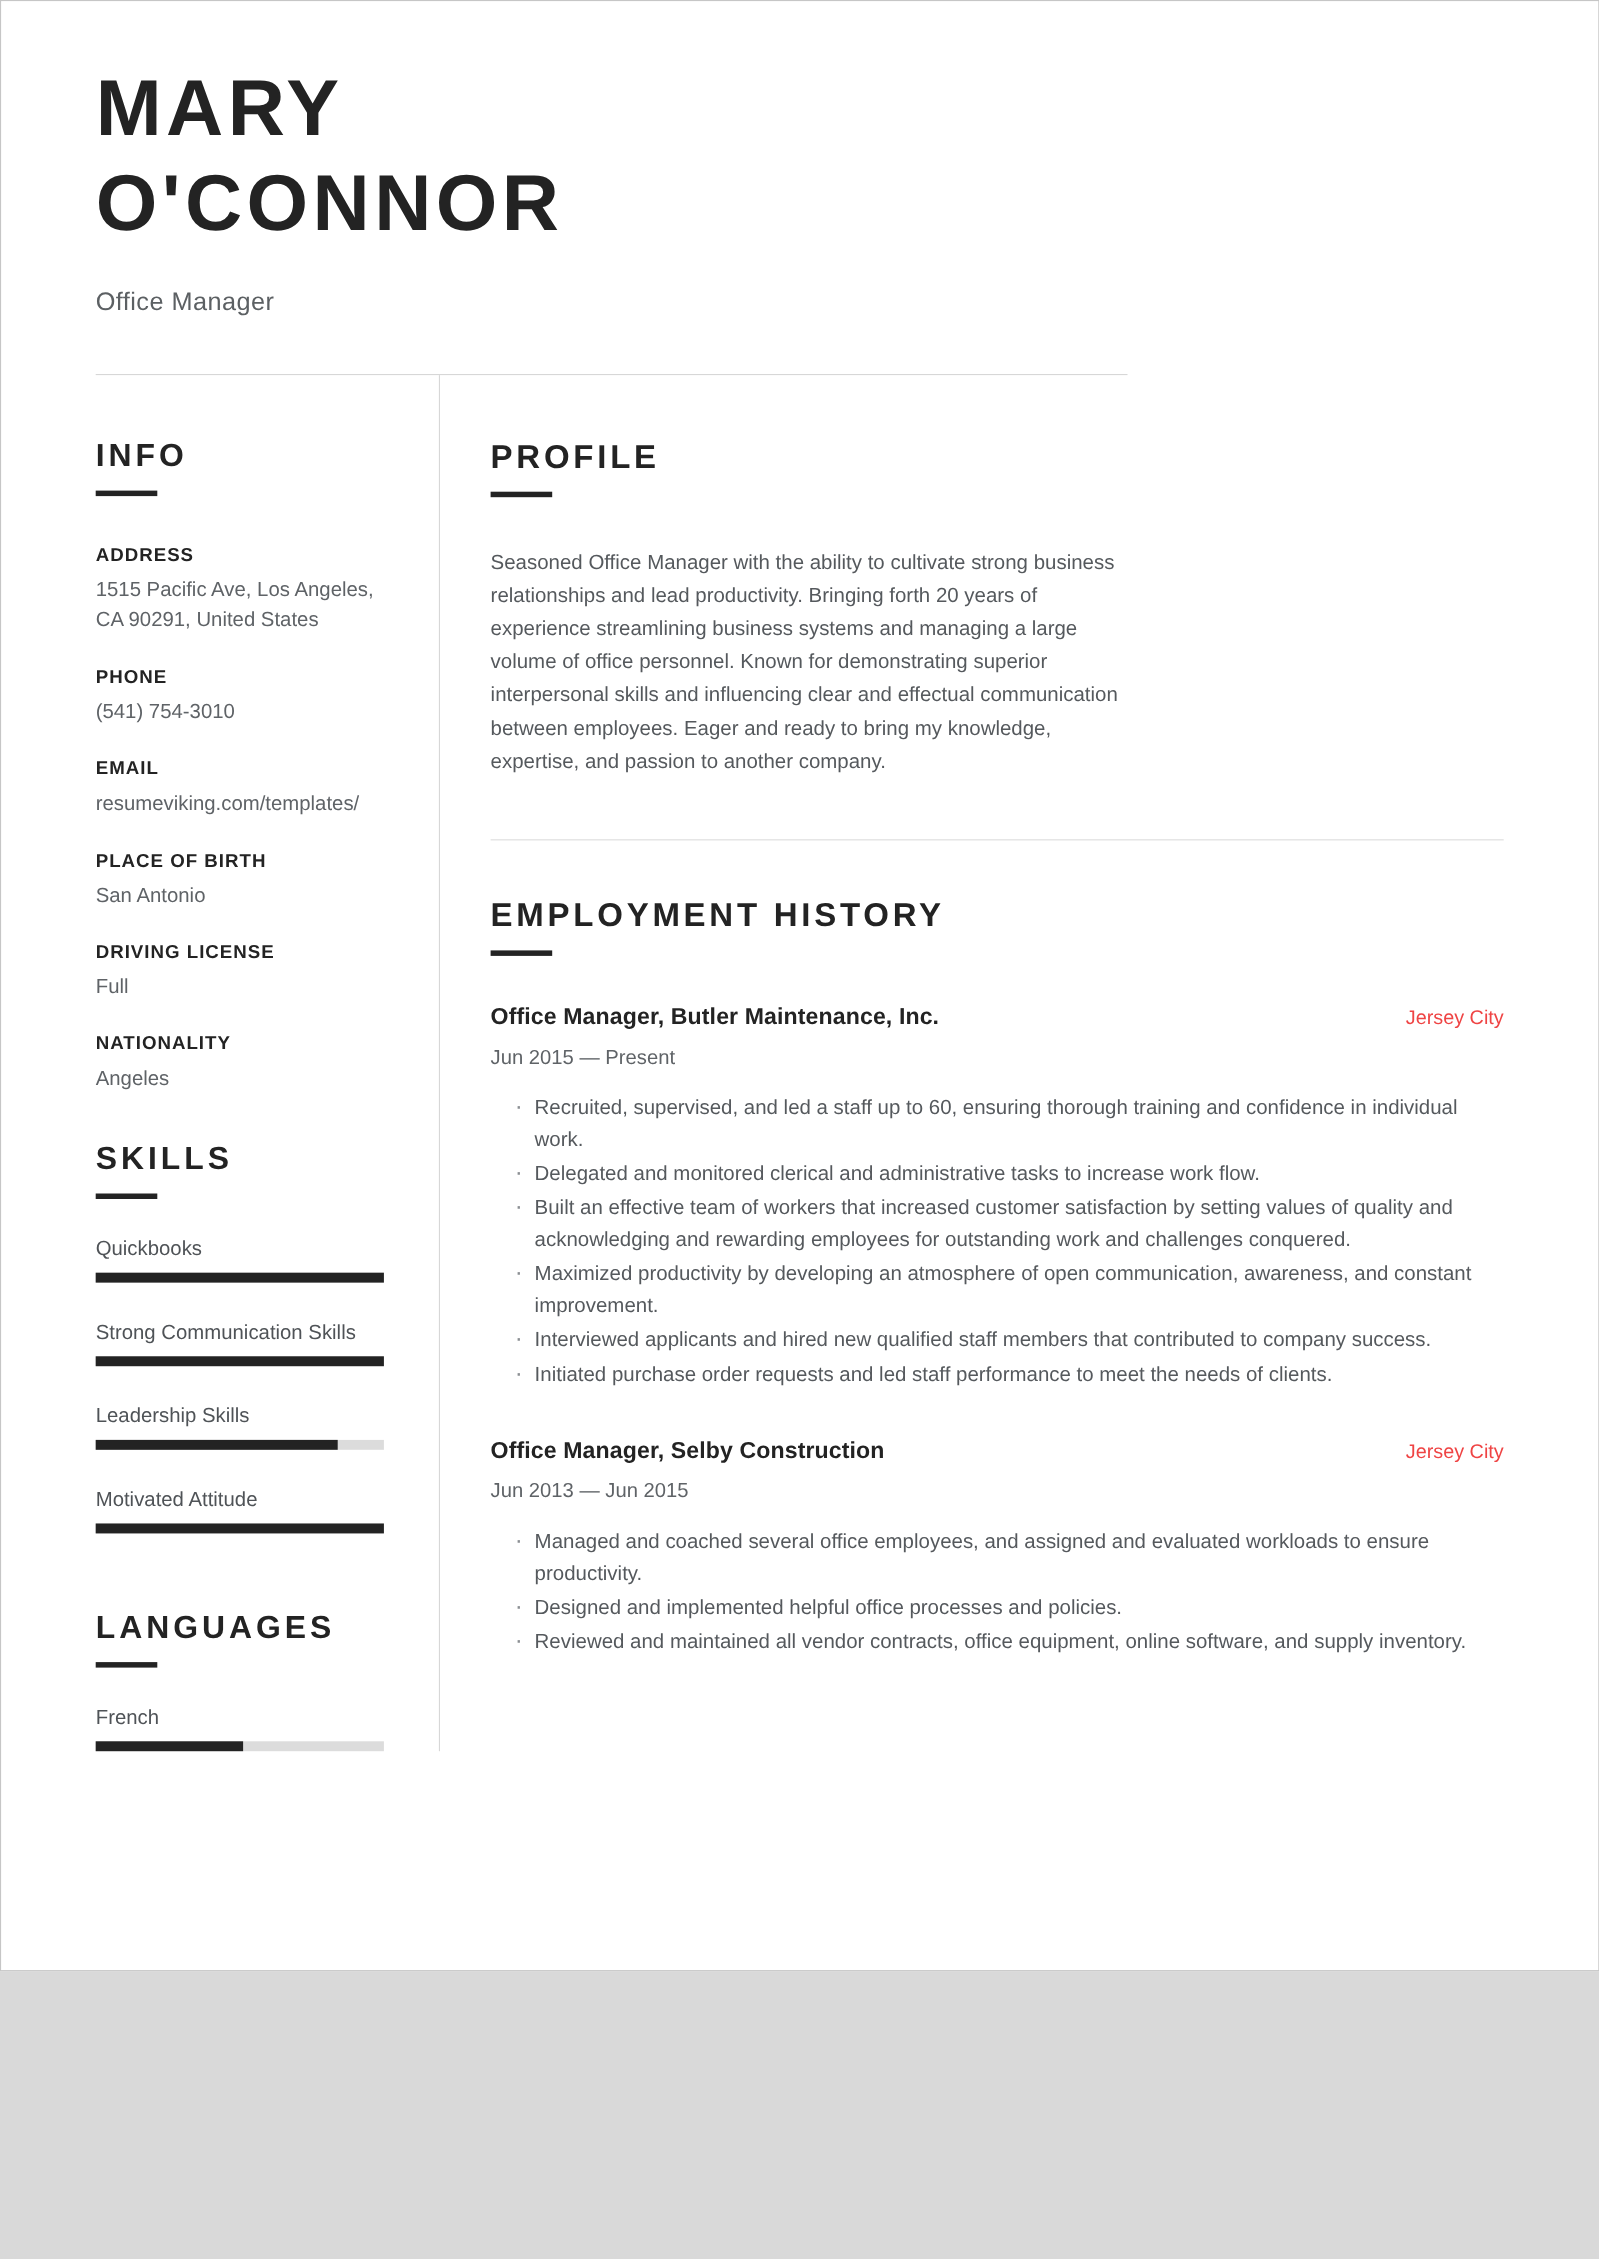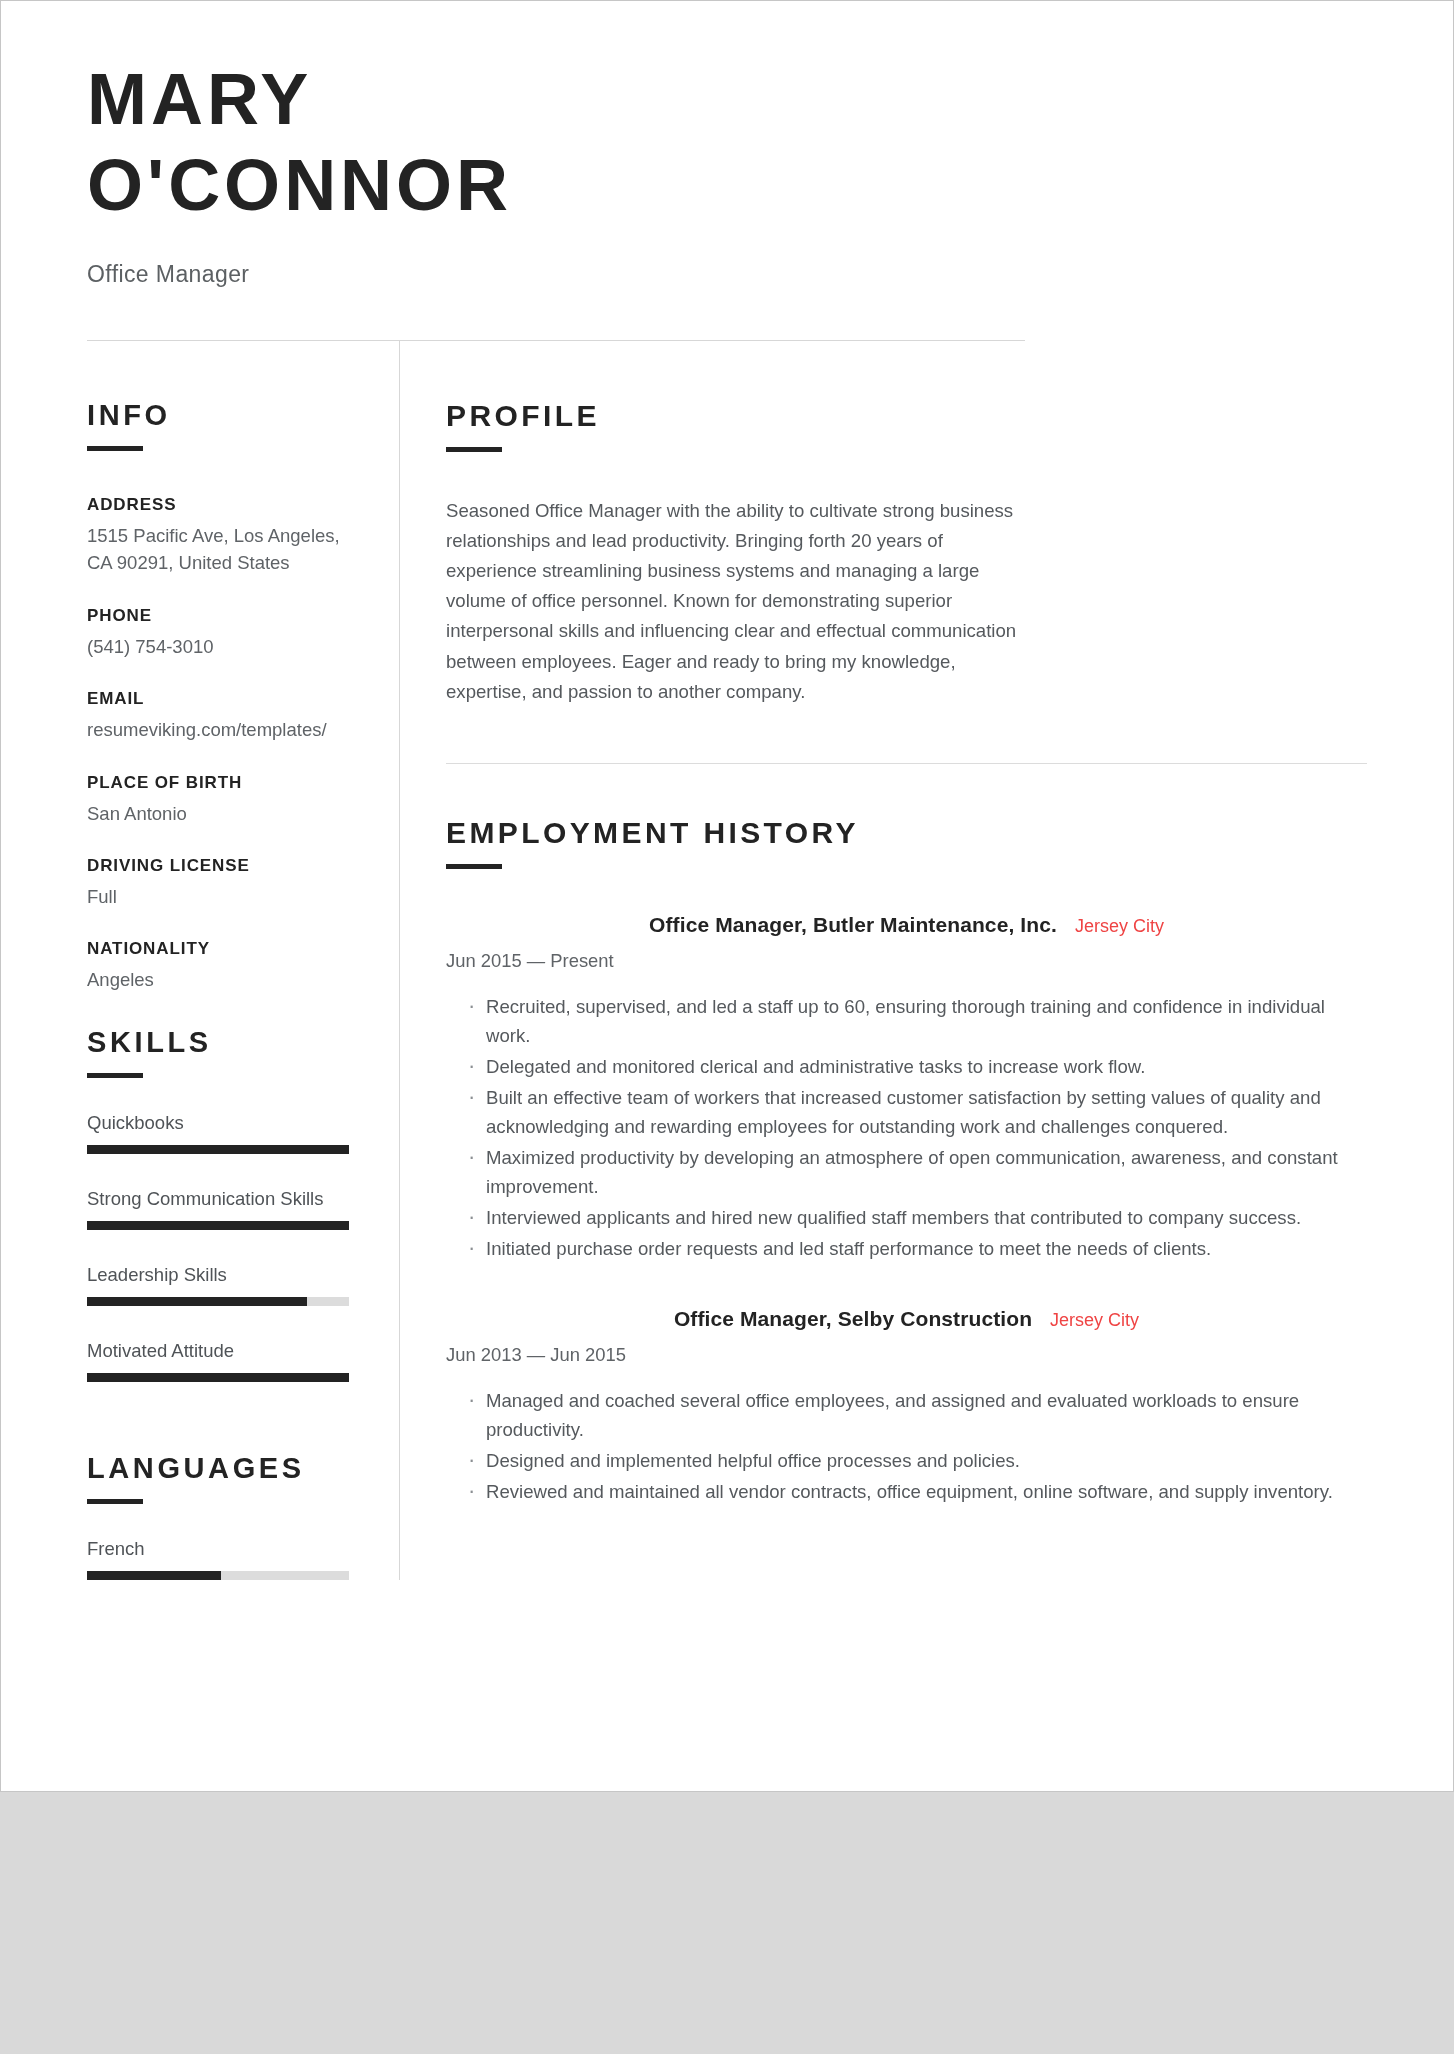--- a/index.html
+++ b/index.html
@@ -69,21 +69,21 @@
     font-size:17px; font-weight:700; letter-spacing:.9px;
     color:#232323; text-transform:uppercase;
     margin-bottom:7px;
   }
   .info-value{
     font-size:18.5px; color:#5f6367; line-height:1.48;
     font-weight:400;
   }
 
   
-  .skills-block{ margin-top:32px; }
+  .skills-block{ margin-top:44px; }
   .skill{ margin-top:34px; }
   .skill-name{ font-size:18.5px; color:#4f5357; margin-bottom:11px; }
   .bar{ position:relative; height:9px; background:#dcdcdc; width:262px; }
   .bar-fill{ position:absolute; left:0; top:0; height:100%; background:#232323; }
 
   .lang-block{ margin-top:70px; }
 
   
   .profile-text{
     margin-top:44px;
@@ -91,21 +91,21 @@
     line-height:1.62;
     color:#55595d;
     max-width:590px;
   }
   .right-rule{ margin-top:56px; height:1px; background:#dcdcdc; }
   .emp-block{ margin-top:52px; }
 
   .job{ margin-top:44px; }
   .job:first-of-type{ margin-top:46px; }
   .job-head{
-    display:flex; align-items:baseline; justify-content:center;
+    display:flex; align-items:baseline; justify-content:space-between;
   }
   .job-role{
     font-size:21px; font-weight:700; color:#232323; letter-spacing:.1px;
   }
   .job-loc{ font-size:18px; color:#ef4444; white-space:nowrap; padding-left:18px; }
   .job-dates{ margin-top:13px; font-size:18.4px; color:#5f6367; }
   ul.bullets{ list-style:none; margin-top:20px; }
   ul.bullets li{
     position:relative;
     padding-left:40px;

